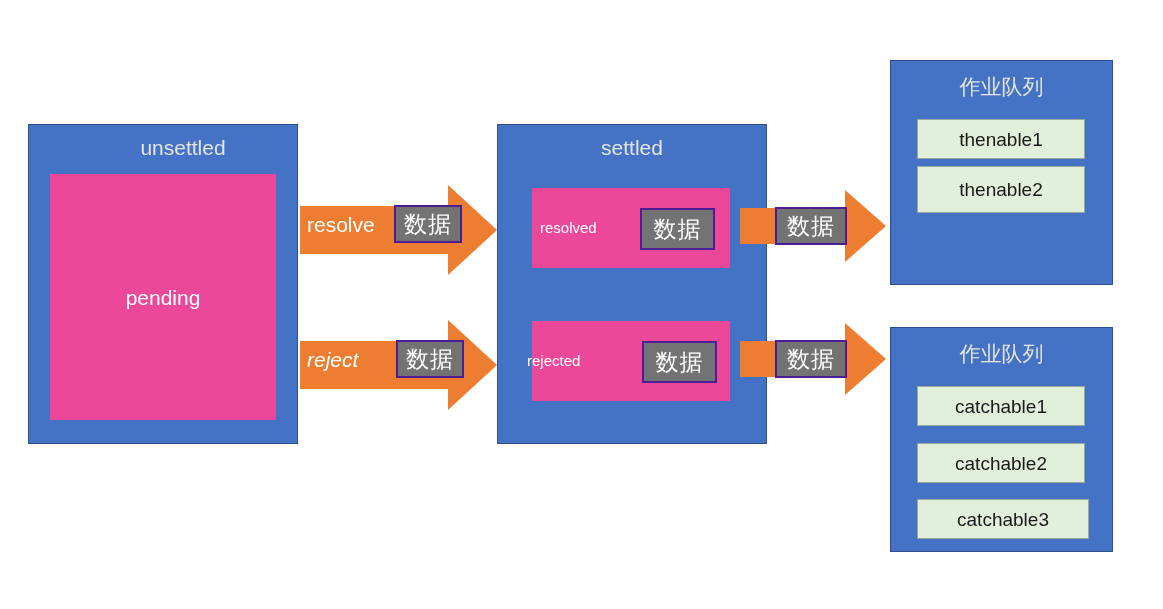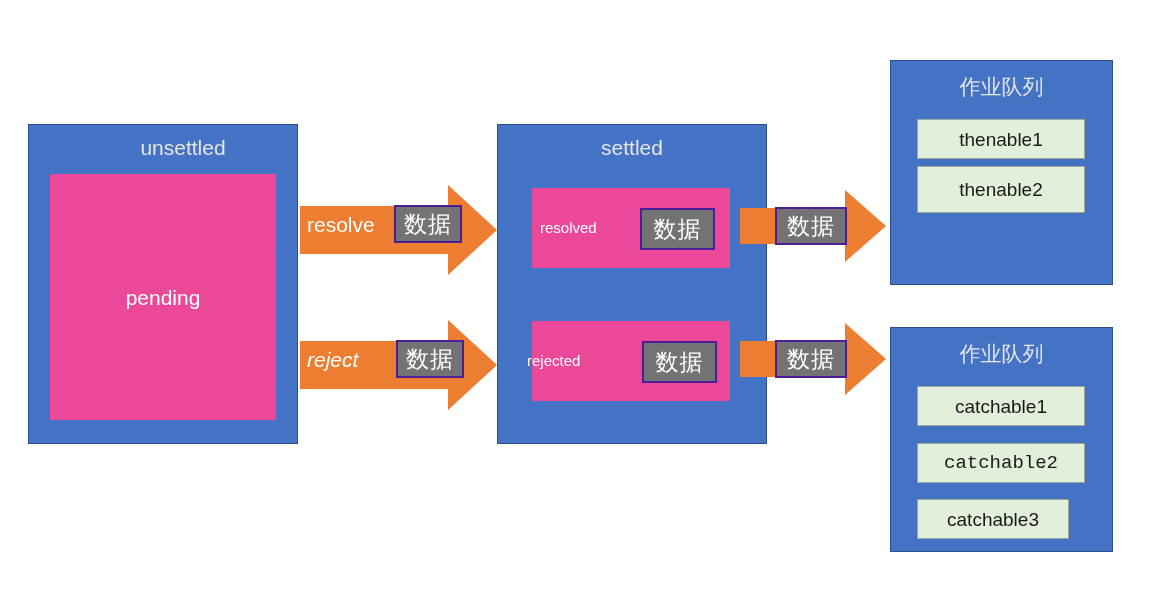--- a/index.html
+++ b/index.html
@@ -159,16 +159,16 @@
   <div class="blue-box" style="left:890px; top:60px; width:223px; height:225px;">
     <div class="box-title" style="top:13px;">作业队列</div>
   </div>
   <div class="queue-item" style="left:917px; top:119px; width:168px; height:40px;">thenable1</div>
   <div class="queue-item" style="left:917px; top:166px; width:168px; height:47px;">thenable2</div>
 
   <div class="blue-box" style="left:890px; top:327px; width:223px; height:225px;">
     <div class="box-title" style="top:13px;">作业队列</div>
   </div>
   <div class="queue-item" style="left:917px; top:386px; width:168px; height:40px;text-align:right;">catchable1</div>
-  <div class="queue-item" style="left:917px; top:443px; width:168px; height:40px;font-family:Liberation Mono, monospace;">catchable2</div>
-  <div class="queue-item" style="left:917px; top:499px; width:152px; height:40px;">catchable3</div>
+  <div class="queue-item" style="left:917px; top:443px; width:168px; height:40px;">catchable2</div>
+  <div class="queue-item" style="left:917px; top:499px; width:172px; height:40px;">catchable3</div>
 
 </div>
 
 </body></html>

